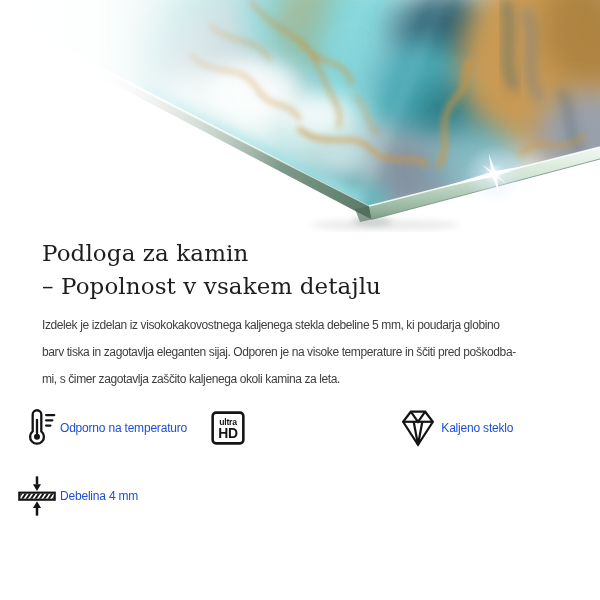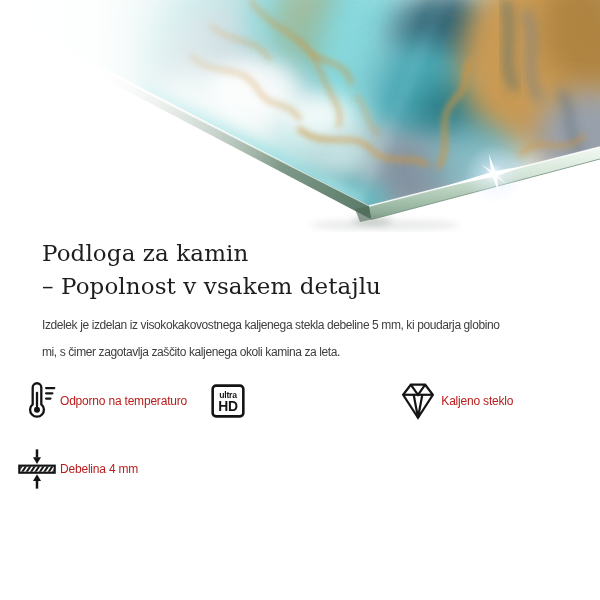--- a/index.html
+++ b/index.html
@@ -15,21 +15,21 @@
   .page-title{margin:0;font-family:"DejaVu Serif","Liberation Serif",serif;
     font-weight:400;font-size:23px;line-height:33px;color:#1d1d1f;letter-spacing:0.1px;}
   .desc{margin-top:9px;font-size:12px;line-height:27px;color:#3e3e3e;
     letter-spacing:-0.4px;white-space:nowrap;}
 
   
   .features{display:grid;grid-template-columns:repeat(3,1fr);
     margin:12px 14px 0;row-gap:22px;}
   .feature{display:flex;flex-direction:row;align-items:center;}
   .feature svg.fi{width:46px;height:46px;flex:0 0 auto;}
-  .flabel{margin-top:0;font-size:12px;line-height:14px;color:#b91c1c;letter-spacing:-0.2px;}
+  .flabel{margin-top:0;font-size:12px;line-height:14px;color:#1d4ed8;letter-spacing:-0.2px;}
   .badge-top{font:700 9px "Liberation Sans",sans-serif;letter-spacing:-0.2px;}
   .badge-bottom{font:700 14.5px "Liberation Sans",sans-serif;letter-spacing:-0.3px;}
 </style>
 </head>
 <body>
 
 <div class="canvas">
 
   <div class="image-wrap">
     <svg width="600" height="232" viewBox="0 0 600 232">
@@ -147,20 +147,21 @@
     </svg>
   </div>
 
   <div class="text-section">
     <h1 class="page-title">
       <span>Podloga za kamin</span><br>
       <span>– Popolnost v vsakem detajlu</span>
     </h1>
     <div class="desc">
       <div>Izdelek je izdelan iz visokokakovostnega kaljenega stekla debeline 5 mm, ki poudarja globino</div>
+      <div>barv tiska in zagotavlja eleganten sijaj. Odporen je na visoke temperature in ščiti pred poškodba-</div>
       <div>mi, s čimer zagotavlja zaščito kaljenega okoli kamina za leta.</div>
     </div>
   </div>
 
   <div class="features">
 
     <div class="feature">
       <svg class="fi" viewBox="0 0 48 48">
         <g stroke="#141414" stroke-width="2.4" fill="none" stroke-linecap="round">
           <path d="M19.5,10 a4.5,4.5 0 0 1 9,0 V27.5 a7.2,7.2 0 1 1 -9,0 Z"></path>

